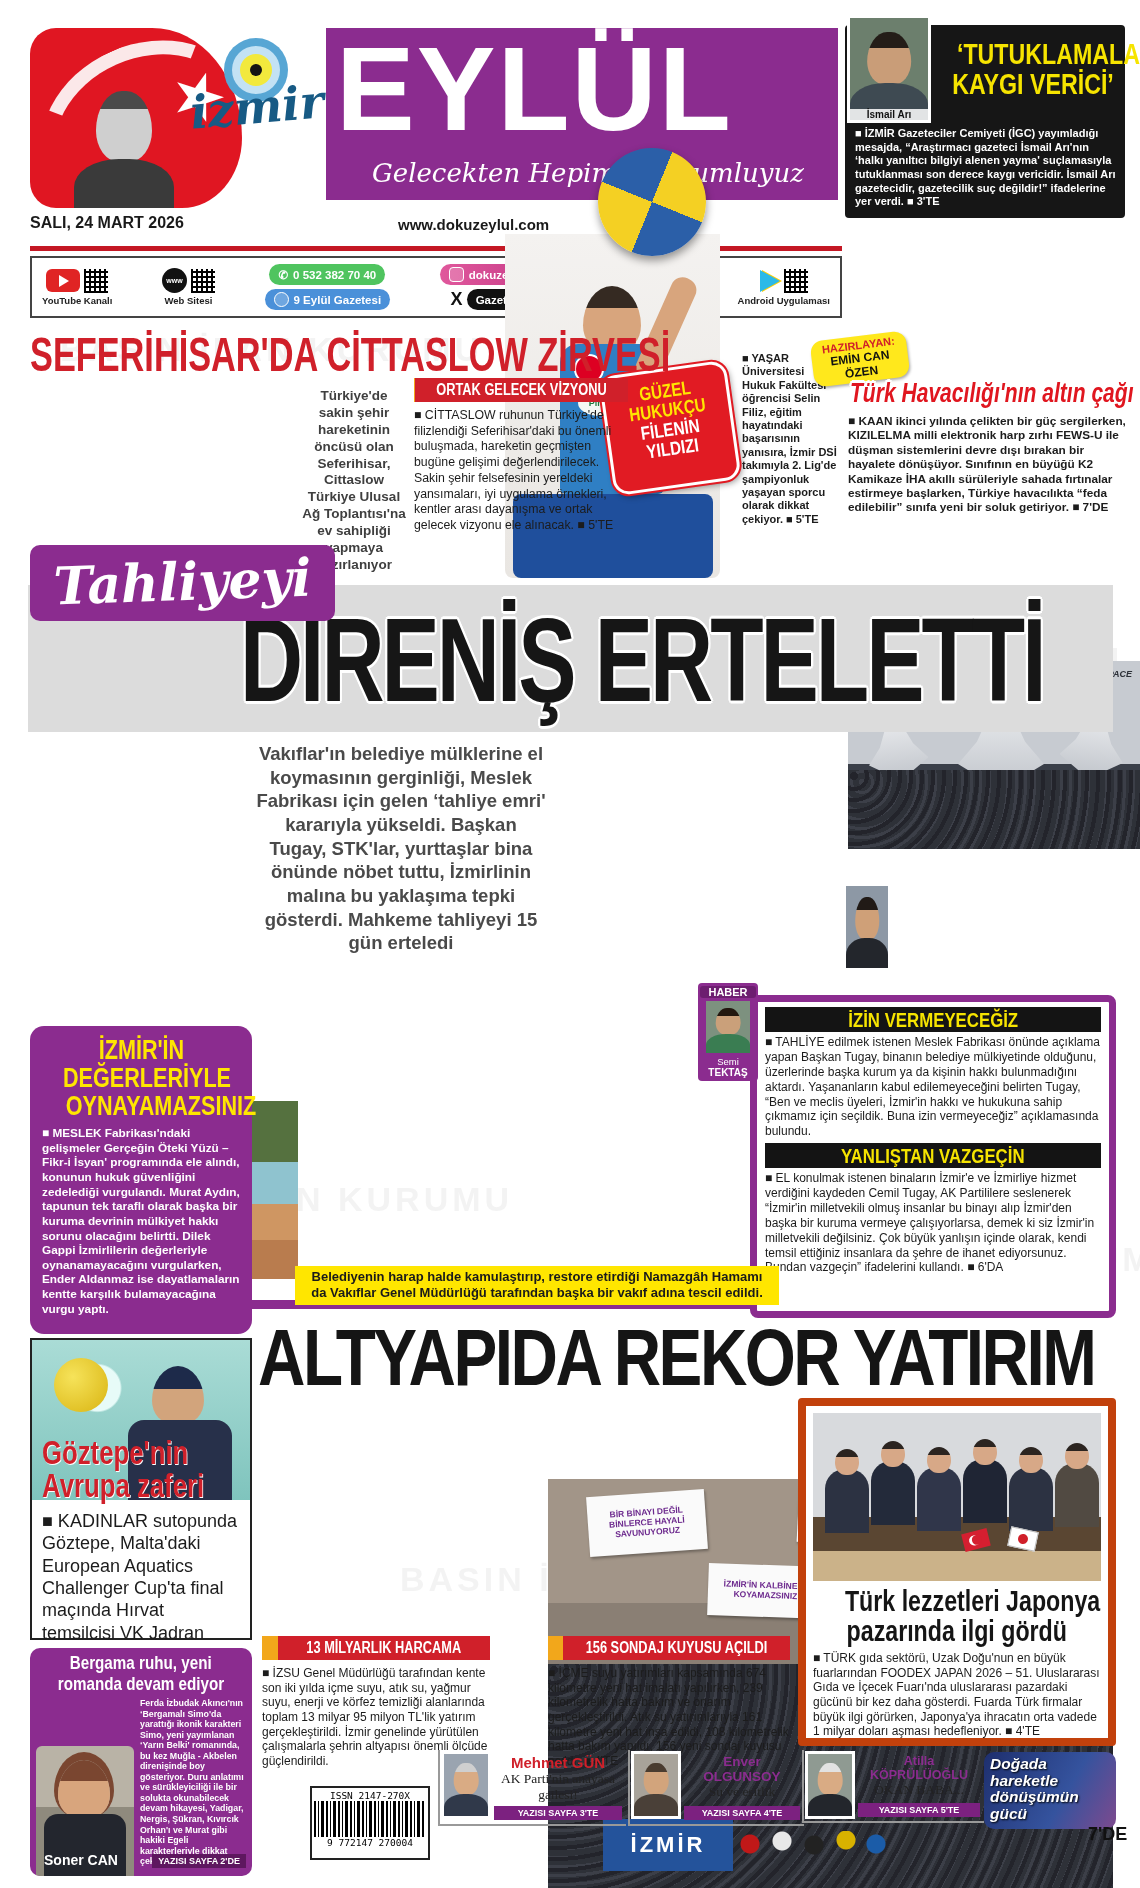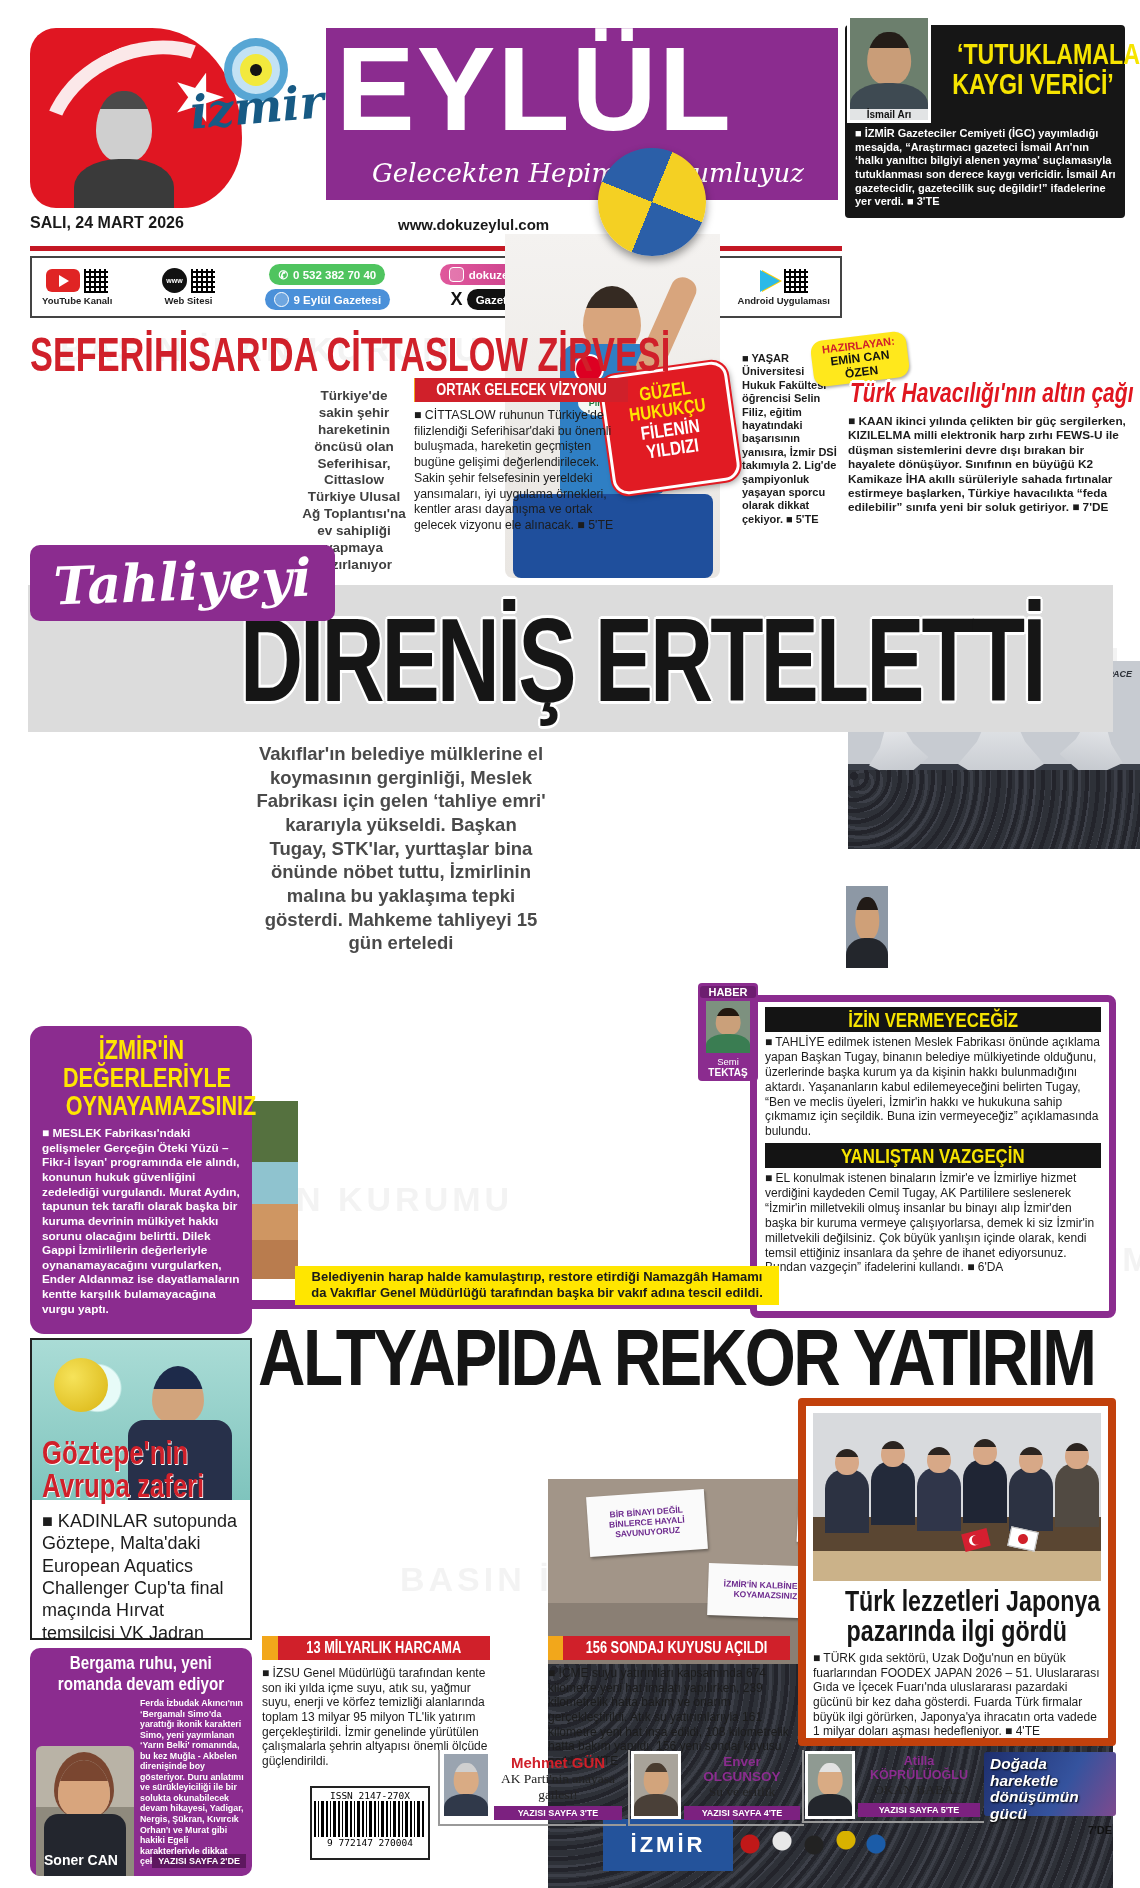--- a/index.html
+++ b/index.html
@@ -396,18 +396,18 @@
       <div class="head" style="background:linear-gradient(#e2e2e2 0 28%,#d9ab84 28%)"></div>
         <div class="body" style="background:#23262c"></div>
     </div>
     <div style="flex:1;text-align:center">
       <div class="colname" style="color:#8b2c8f;font-size:12.5px">Atilla KÖPRÜLÜOĞLU</div>
       <div class="coltitle">OKAN BABA...</div>
       <div class="ribbon" style="margin-top:5px">YAZISI SAYFA 5'TE</div>
     </div>
   </div>
 
-  <div class="abs" style="left:984px;top:1752px;width:132px;height:64px;background:linear-gradient(120deg,#1e2f6e,#35539e 60%,#7e4a8e);border-radius:3px;padding:4px 6px;box-sizing:border-box">
+  <div class="abs" style="left:984px;top:1752px;width:132px;height:77px;background:linear-gradient(120deg,#1e2f6e,#35539e 60%,#7e4a8e);border-radius:10px;padding:4px 6px;box-sizing:border-box">
     <div style="color:#fff;font-weight:bold;font-style:italic;font-size:15.5px;line-height:1.08;text-shadow:1px 1px 2px #000">Doğada hareketle dönüşümün gücü</div>
   </div>
-  <div class="abs" style="left:1088px;top:1824px;font-weight:bold;font-size:11px;color:#111">7'DE</div>
+  <div class="abs" style="left:1088px;top:1824px;font-weight:bold;font-size:18px;color:#111">7'DE</div>
 
 </div>
 
 </body></html>

